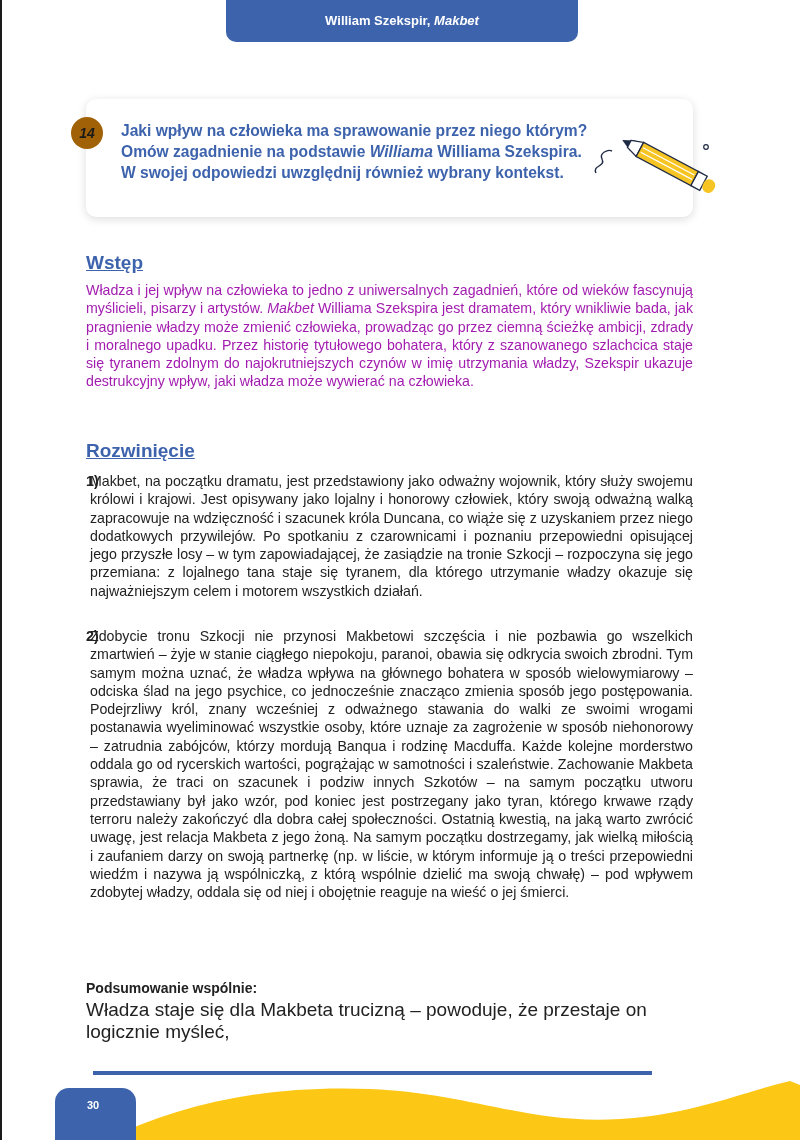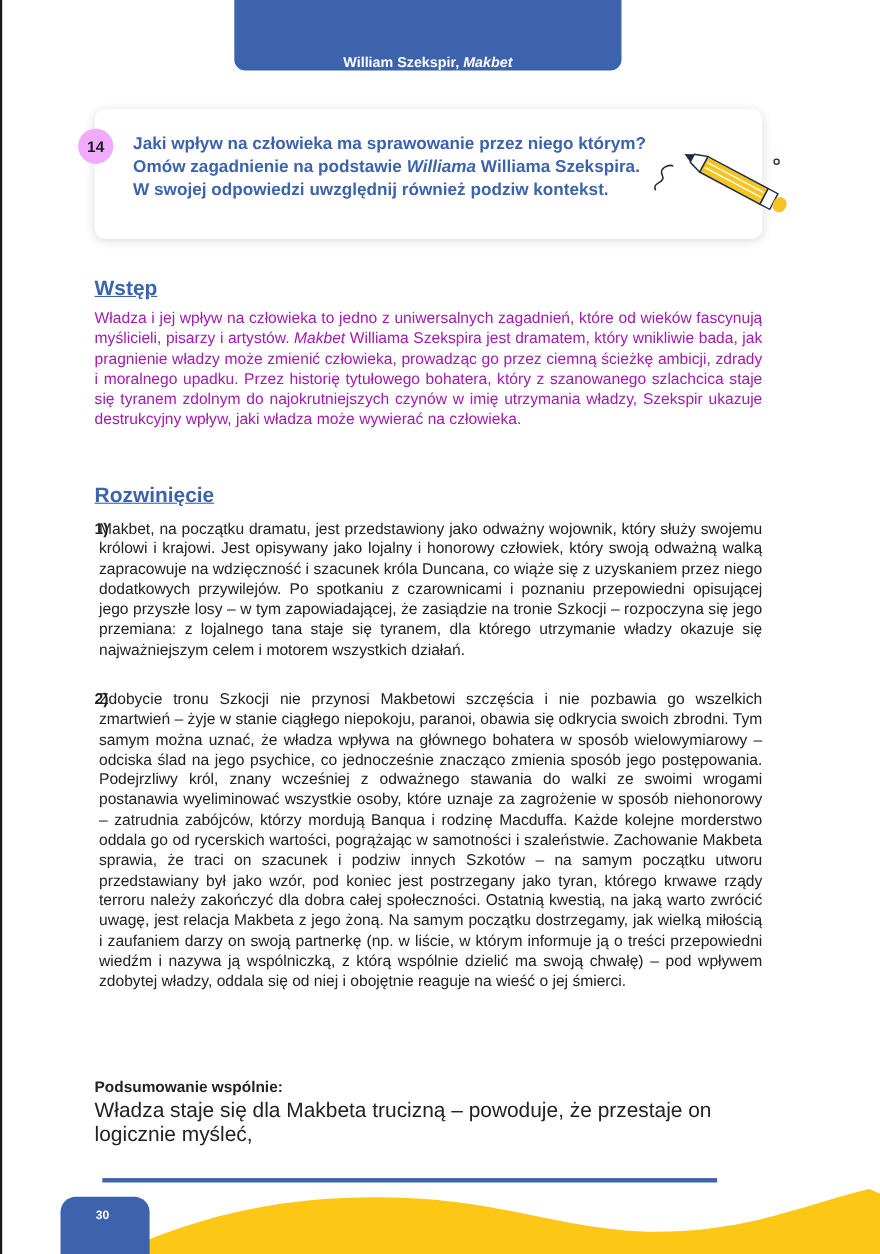--- a/index.html
+++ b/index.html
@@ -1,36 +1,36 @@
 <!DOCTYPE html>
 <html><head>
 <meta charset="utf-8">
 <style>
   * { box-sizing: border-box; margin: 0; padding: 0; }
   html, body { width: 800px; height: 1140px; background: #ffffff; overflow: hidden; }
   body { position: relative; font-family: "Liberation Sans", "DejaVu Sans", sans-serif; color: #222222; }
   .left-edge { position: absolute; left: 0; top: 0; width: 2px; height: 1140px; background: #1a1a1a; }
 
   .header-tab {
-    position: absolute; left: 213px; top: 0; width: 352px; height: 64px;
+    position: absolute; left: 226px; top: 0; width: 352px; height: 42px;
     background: #3d63ad; border-radius: 0 0 10px 10px;
-    display: flex; align-items: flex-end; justify-content: center; 
+    display: flex; align-items: flex-end; justify-content: center; padding-bottom: 14px;
   }
   .header-tab span { color: #ffffff; font-weight: bold; font-size: 13px; }
   .header-tab .it { font-style: italic; }
 
   .question-card {
     position: absolute; left: 86px; top: 99px; width: 607px; height: 118px;
     background: #ffffff; border-radius: 10px;
     box-shadow: 0 2px 10px rgba(0,0,0,0.14);
   }
   .q-badge {
     position: absolute; left: 71px; top: 117px; width: 32px; height: 32px;
-    border-radius: 50%; background: #f0abfc; color: #1a1a1a;
-    font-weight: bold; font-size: 14px; display: flex; align-items: center; justify-content: center;
+    border-radius: 50%; background: #a16207; color: #1a1a1a;
+    font-weight: bold; font-size: 14px; display: flex; align-items: center; justify-content: center; font-style: italic;
   }
   .q-text {
     position: absolute; left: 121px; top: 120px; width: 470px;
     color: #3d63ad; font-weight: bold; font-size: 15.6px; line-height: 21px;
   }
   .q-text .it { font-style: italic; }
   .pencil { position: absolute; left: 590px; top: 125px; width: 130px; height: 70px; }
 
   .section-title {
     position: absolute; left: 86px; color: #3d63ad; font-weight: bold; font-size: 19px; text-decoration: underline;
@@ -62,21 +62,21 @@
 
 <div class="header-tab">
   <span>
     <span>William Szekspir, </span><span class="it">Makbet</span>
   </span>
 </div>
 
 <div class="question-card"></div>
 <div class="q-badge">14</div>
 <div class="q-text">
-  <span>Jaki wpływ na człowieka ma sprawowanie przez niego którym? Omów zagadnienie na podstawie </span><span class="it">Williama</span><span> Williama Szekspira. W swojej odpowiedzi uwzględnij również podziw kontekst.</span>
+  <span>Jaki wpływ na człowieka ma sprawowanie przez niego którym? Omów zagadnienie na podstawie </span><span class="it">Williama</span><span> Williama Szekspira. W swojej odpowiedzi uwzględnij również wybrany kontekst.</span>
 </div>
 
 <svg class="pencil" viewBox="0 0 130 70">
   <path d="M6 48 C2 40 16 42 12 34 C9 28 18 24 22 26" fill="none" stroke="#1f2a44" stroke-width="1.4"></path>
   <circle cx="116" cy="22" r="2.3" fill="none" stroke="#1f2a44" stroke-width="1.2"></circle>
   <g transform="translate(36,8) rotate(28)">
     <polygon points="0,8 12,2 12,14" fill="#1f2a44"></polygon>
     <polygon points="8,4 20,0 20,16 8,12" fill="#ffffff" stroke="#1f2a44" stroke-width="1.3"></polygon>
     <rect x="20" y="0" width="62" height="16" fill="#f6c524" stroke="#1f2a44" stroke-width="1.3"></rect>
     <line x1="22" y1="5" x2="80" y2="5" stroke="#ffffff" stroke-width="1.2"></line>

